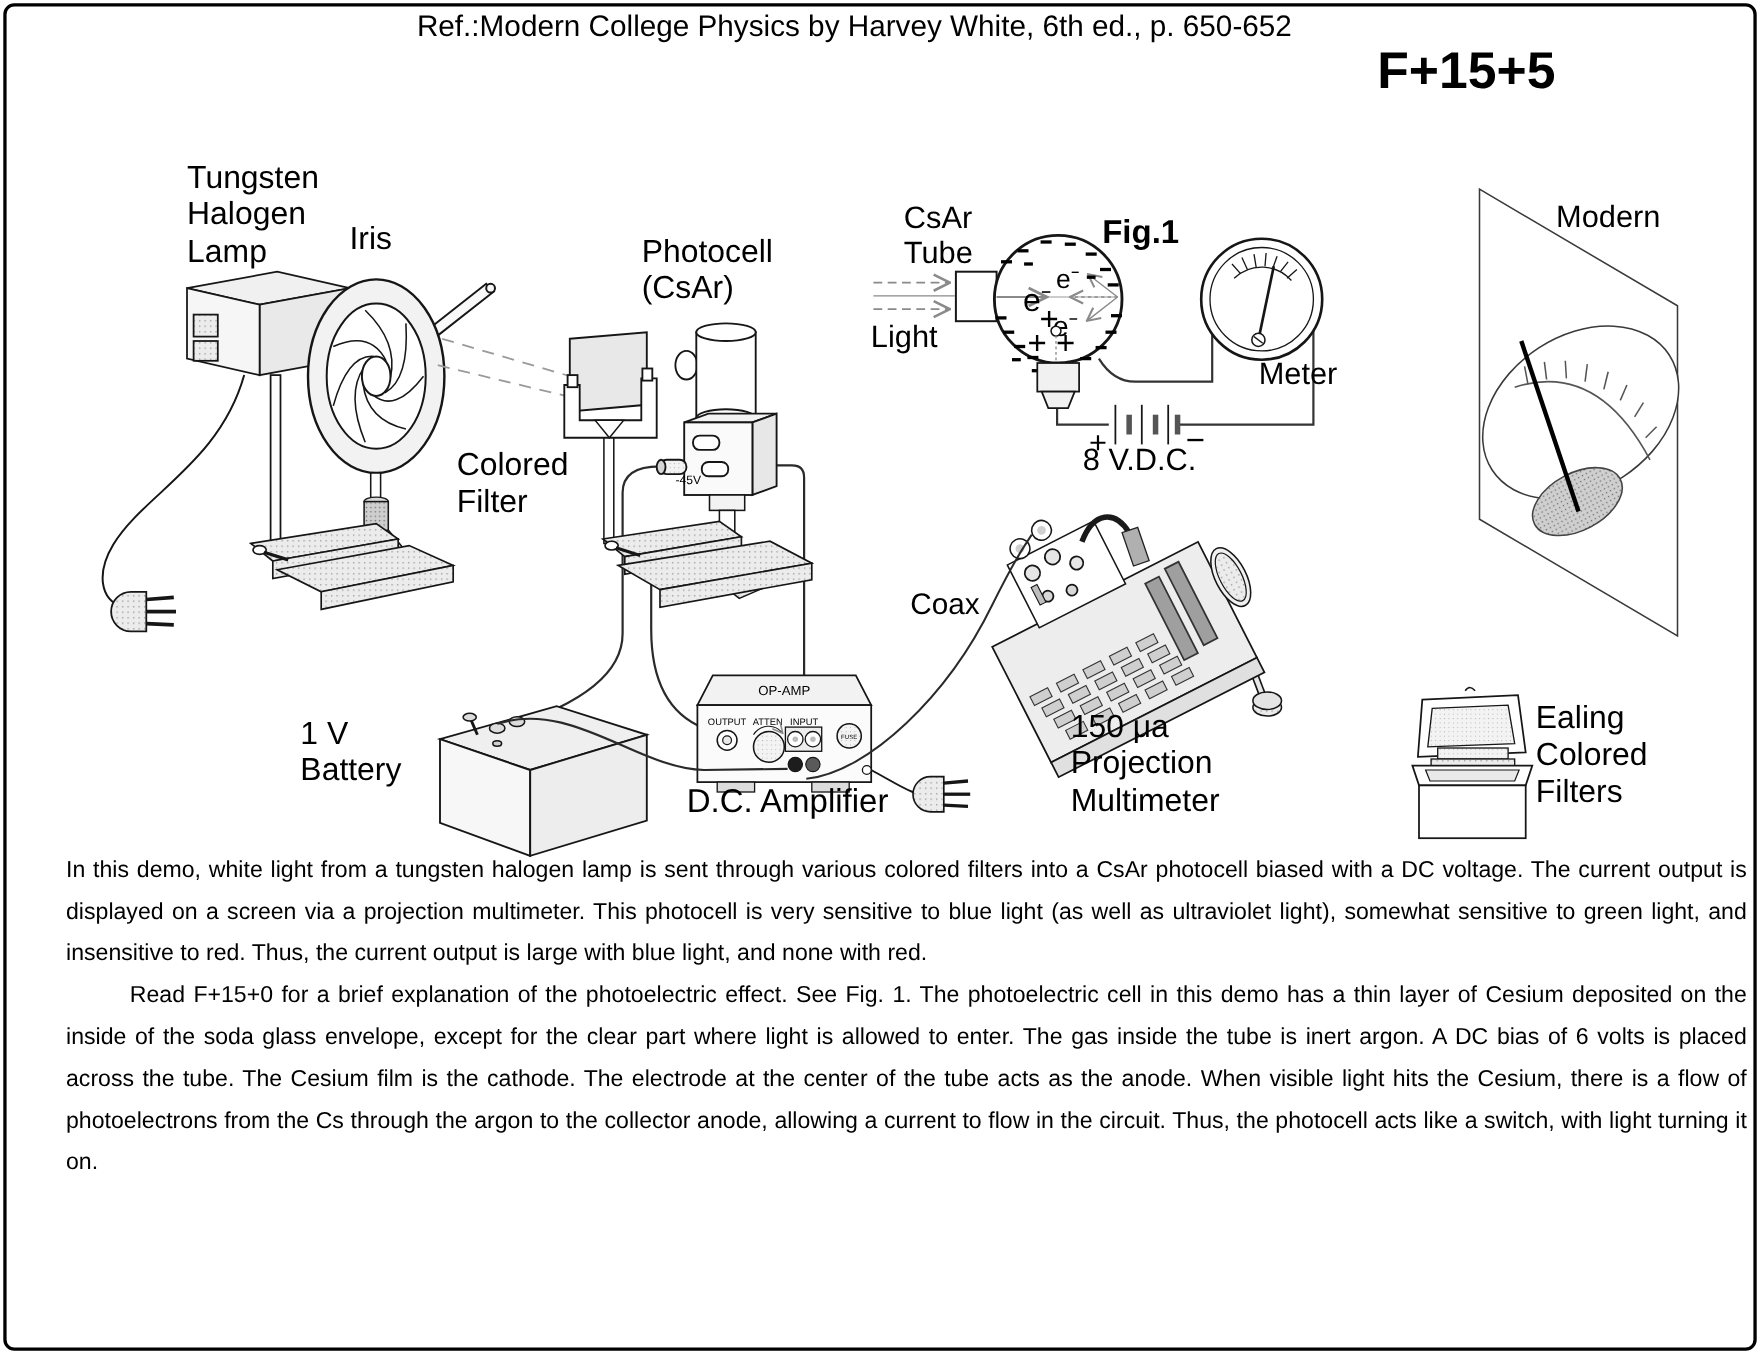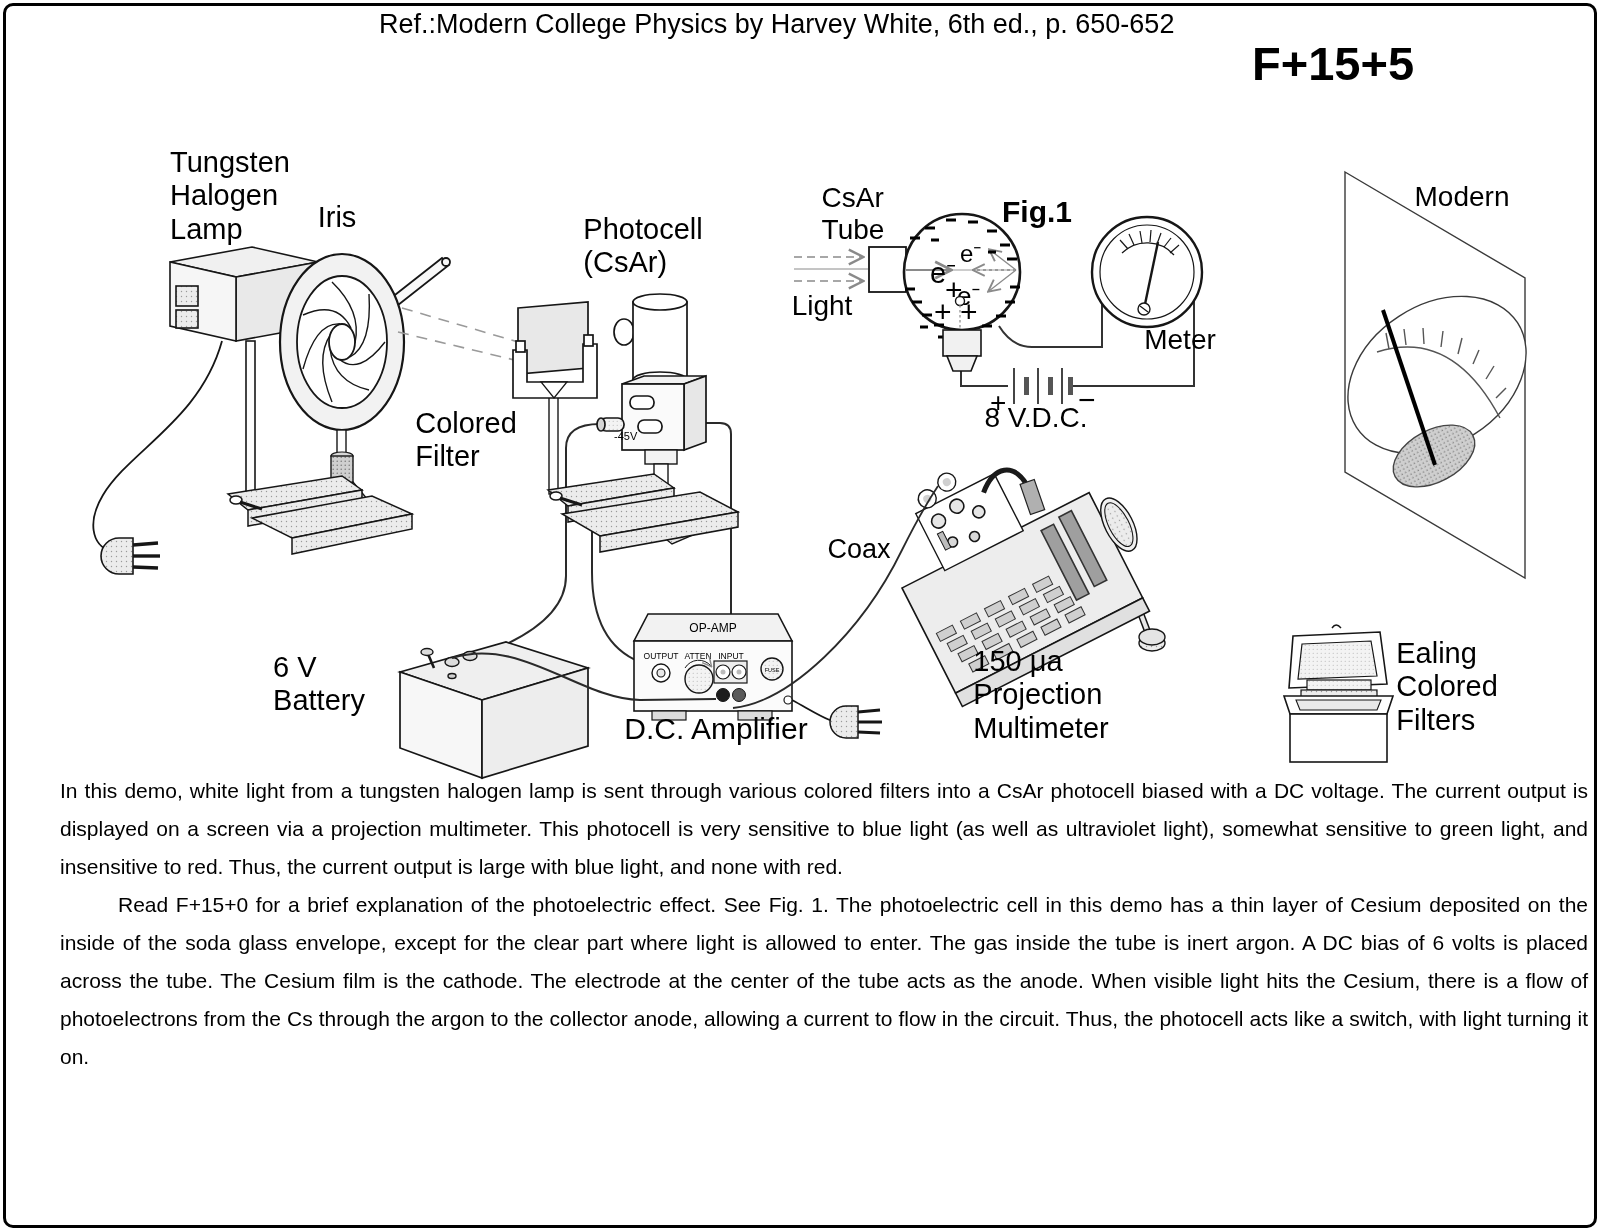--- a/index.html
+++ b/index.html
@@ -400,21 +400,21 @@
   <div class="lbl fs29" style="left:466px;top:407px;">Colored
 Filter</div>
   <div class="lbl" style="left:853px;top:182px;">CsAr
 Tube</div>
   <div class="lbl" style="left:822px;top:290px;">Light</div>
   <div class="lbl b fs30" style="left:1037px;top:195px;">Fig.1</div>
   <div class="lbl" style="left:1180px;top:324px;">Meter</div>
   <div class="lbl" style="left:1036px;top:402px;">8 V.D.C.</div>
   <div class="lbl" style="left:1462px;top:181px;">Modern</div>
   <div class="lbl fs27" style="left:859px;top:503px;margin-top:31px;">Coax</div>
-  <div class="lbl fs29" style="left:319px;top:651px;">6 V
+  <div class="lbl fs29" style="left:319px;top:651px;">1 V
 Battery</div>
   <div class="lbl fs30" style="left:716px;top:712px;">D.C. Amplifier</div>
   <div class="lbl fs29" style="left:1041px;top:645px;">150 μa
 Projection
 Multimeter</div>
   <div class="lbl fs29" style="left:1447px;top:637px;">Ealing
 Colored
 Filters</div>
 
   <div class="abs body-text">

